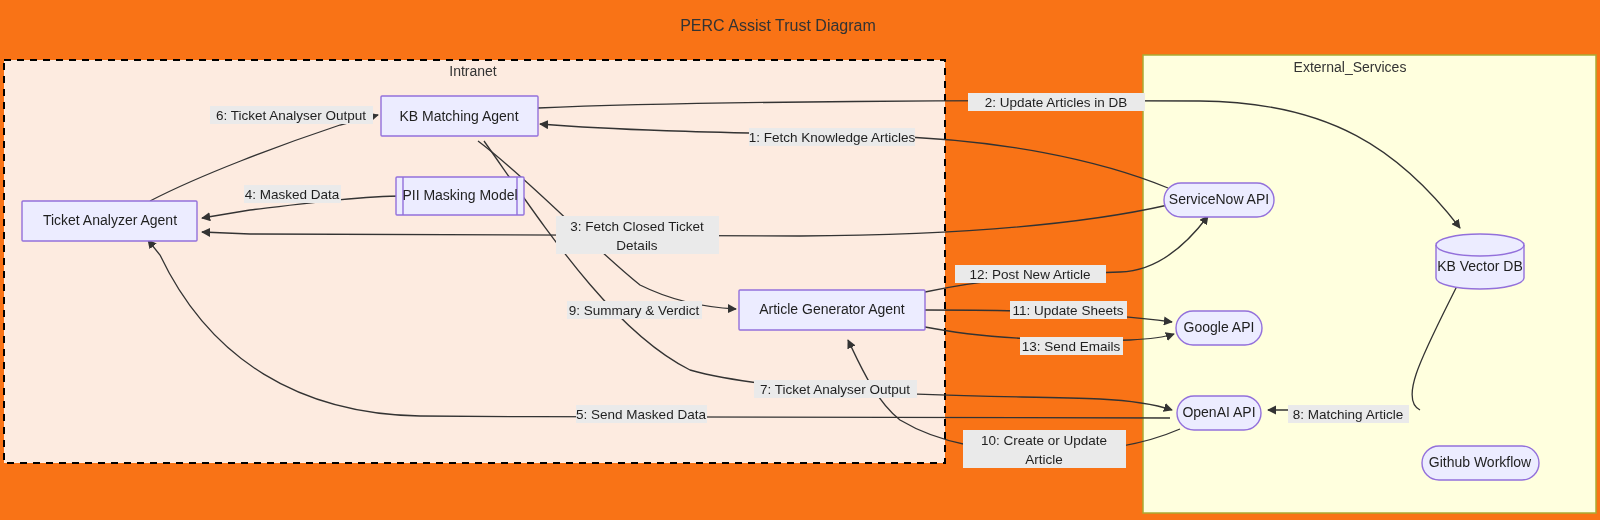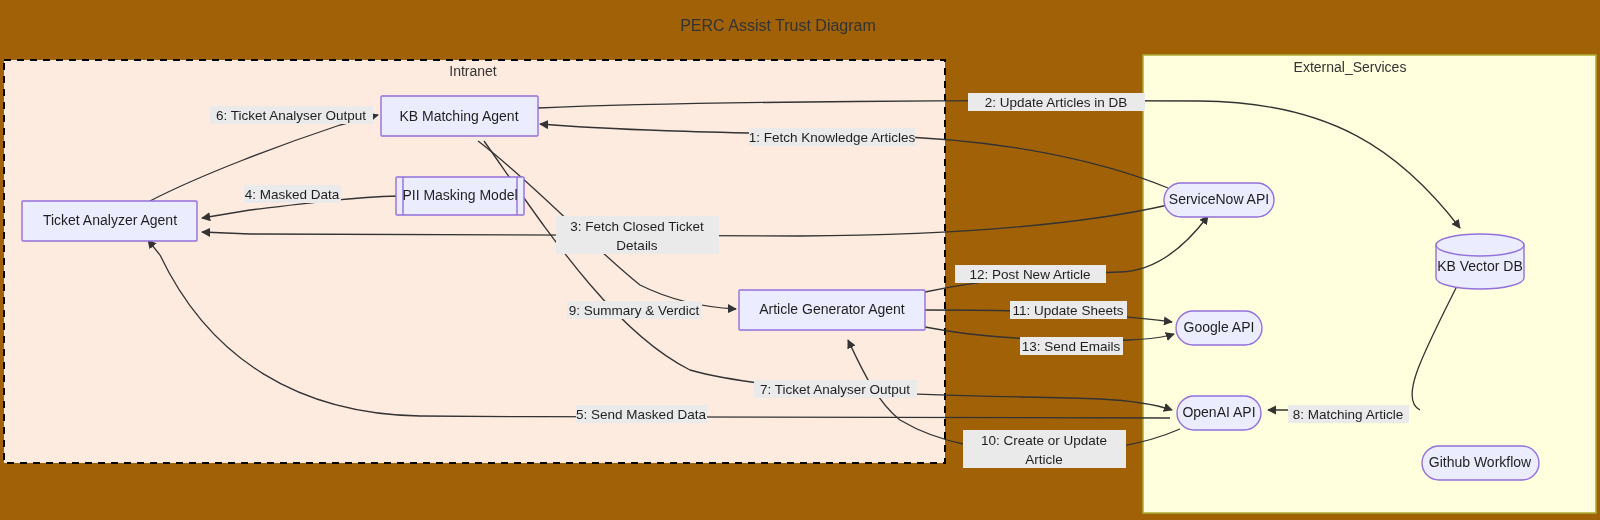--- a/index.html
+++ b/index.html
@@ -7,21 +7,21 @@
     padding: 0;
     background: #ffffff;
   }
   body {
     font-family: "Liberation Sans", sans-serif;
   }
   #canvas {
     position: relative;
     width: 1600px;
     height: 520px;
-    background: #a16207;
+    background: #f97316;
     overflow: hidden;
   }
   #diagram-svg {
     position: absolute;
     left: 0;
     top: 0;
     width: 1600px;
     height: 520px;
   }
   .title-text {

